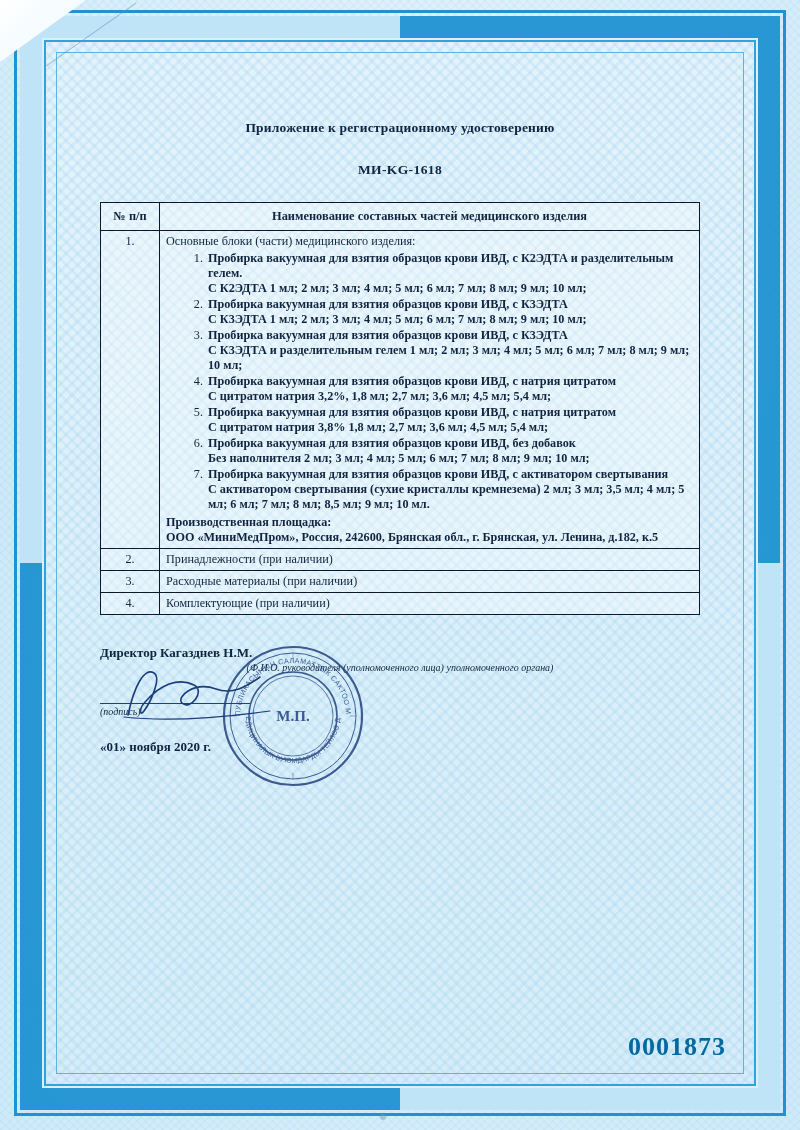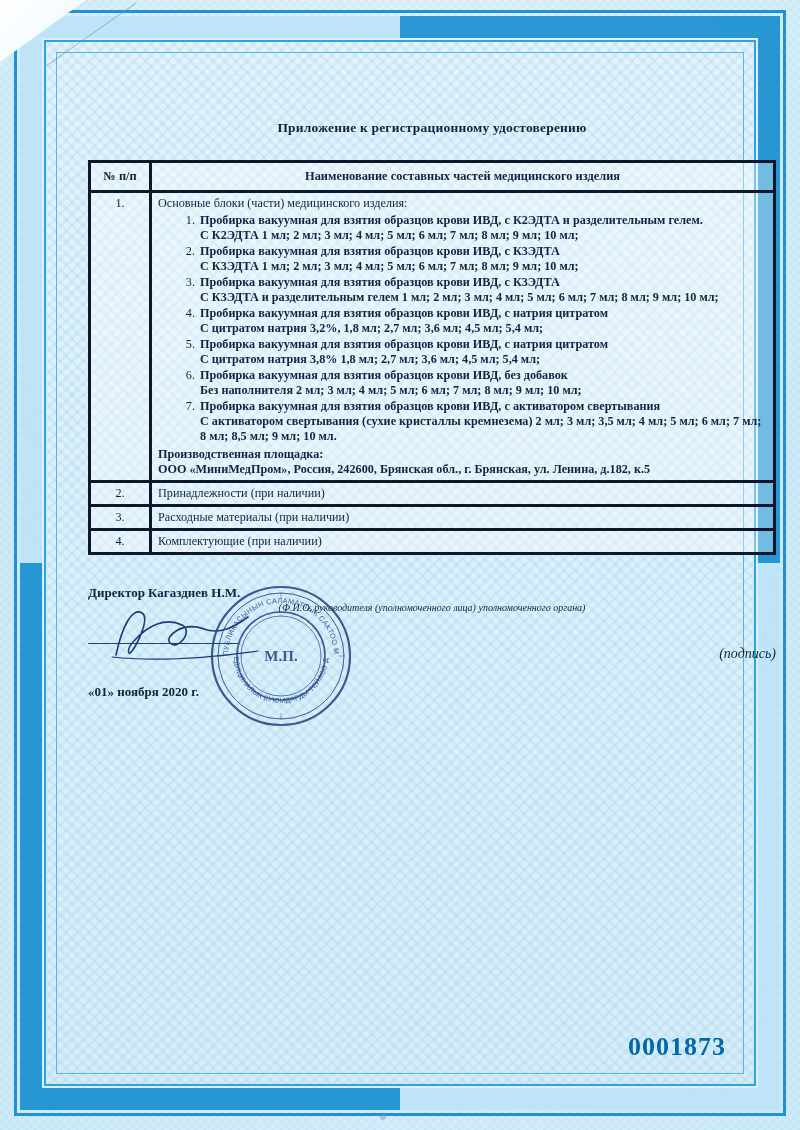--- a/index.html
+++ b/index.html
@@ -81,23 +81,23 @@
     position: absolute;
     left: 0; top: 0;
     width: 110px; height: 80px;
     border-bottom: 1px solid rgba(90,150,180,0.55);
     transform: rotate(-35deg);
     transform-origin: 0 0;
     pointer-events: none;
   }
   .content {
     position: absolute;
-    left: 88px;
+    left: 100px;
     top: 120px;
-    width: 688px;
+    width: 600px;
   }
   .title-block {
     text-align: center;
     color: #10243f;
   }
   .doc-title {
     font-size: 13.5px;
     font-weight: bold;
     letter-spacing: .2px;
   }
@@ -107,21 +107,21 @@
     margin-top: 26px;
     letter-spacing: .4px;
   }
   table.parts {
     margin-top: 24px;
     width: 100%;
     border-collapse: collapse;
     background: rgba(255,255,255,0.35);
   }
   table.parts td, table.parts th {
-    border: 3px solid #0f172a;
+    border: 1px solid #0f172a;
     vertical-align: top;
     padding: 3px 6px;
     font-size: 12.2px;
     color: #10243f;
   }
   table.parts th {
     text-align: center;
     font-weight: bold;
     font-size: 12.4px;
     padding: 6px 4px;
@@ -177,24 +177,23 @@
     font-style: italic;
     margin-top: 1px;
     text-align: center;
   }
   .sig-line {
     margin-top: 30px;
     width: 150px;
     border-bottom: 1px solid #24445f;
   }
   .sig-sub {
-    font-size: 14px;
+    font-size: 10px;
     font-style: italic;
     margin-top: 2px;
-    text-align: right;
   }
   .sig-date {
     margin-top: 22px;
     font-size: 13px;
     font-weight: bold;
   }
   
   .hand-sign {
     position: absolute;
     left: 20px;
@@ -243,20 +242,21 @@
   <div class="border-outer"></div>
   <div class="border-inner"></div>
   <div class="border-inner2"></div>
   <div class="fold"></div>
   <div class="fold-line"></div>
 
   <div class="content">
 
     <div class="title-block">
       <div class="doc-title">Приложение к регистрационному удостоверению</div>
+      <div class="doc-number">МИ-KG-1618</div>
     </div>
 
     <table class="parts">
       <thead>
         <tr>
           <th class="col-num">
             <span>№ п/п</span>
           </th>
           <th>Наименование составных частей медицинского изделия</th>
         </tr>

